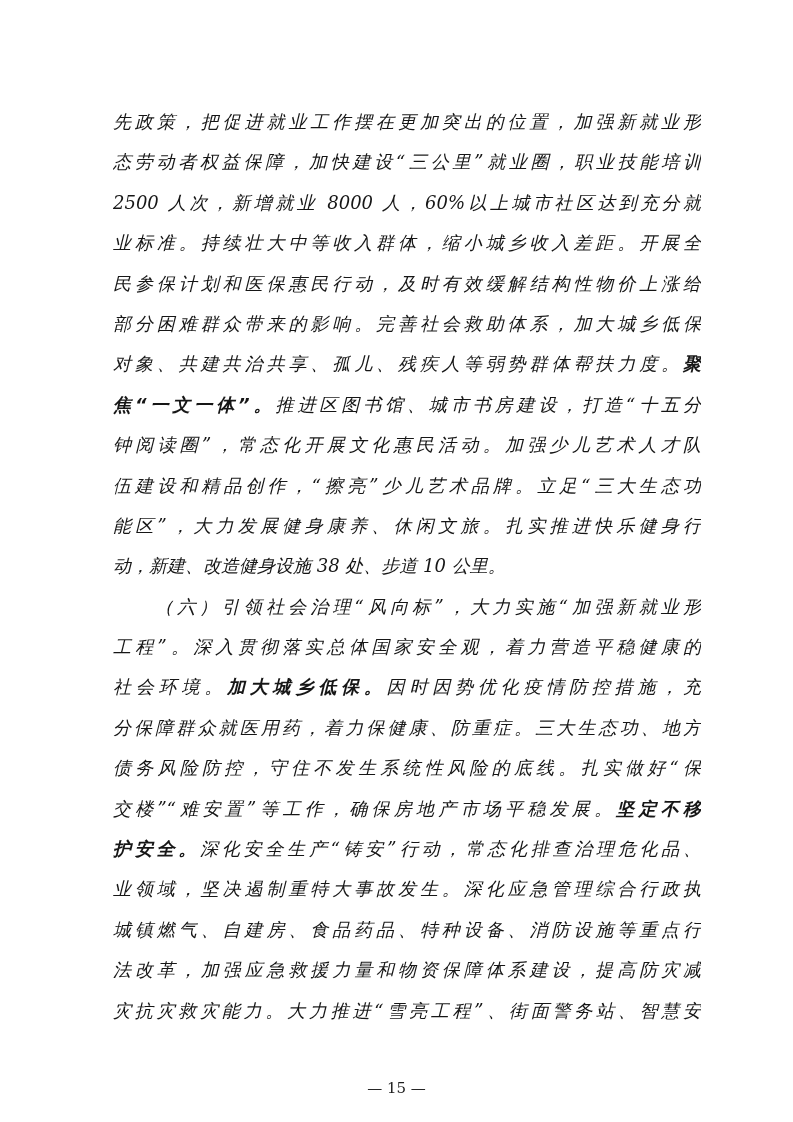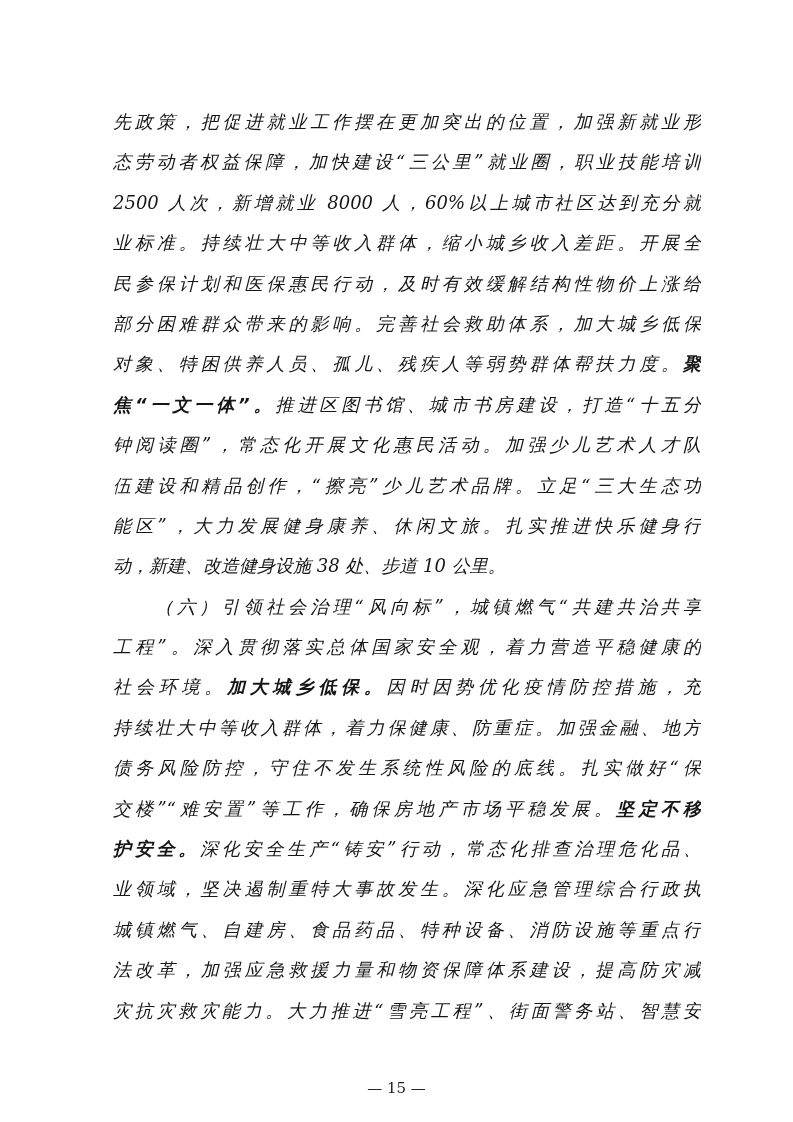--- a/index.html
+++ b/index.html
@@ -59,30 +59,30 @@
 <body>
 
 <div class="page">
   <div class="text-block">
       <div class="line"><span>先政策，把促进就业工作摆在更加突出的位置，加强新就业形</span></div>
       <div class="line"><span>态劳动者权益保障，加快建设“三公里”就业圈，职业技能培训</span></div>
       <div class="line"><span>2500 人次，新增就业 8000 人，60%以上城市社区达到充分就</span></div>
       <div class="line"><span>业标准。持续壮大中等收入群体，缩小城乡收入差距。开展全</span></div>
       <div class="line"><span>民参保计划和医保惠民行动，及时有效缓解结构性物价上涨给</span></div>
       <div class="line"><span>部分困难群众带来的影响。完善社会救助体系，加大城乡低保</span></div>
-      <div class="line"><span>对象、特困供养人员、孤儿、残疾人等弱势群体帮扶力度。</span><span class="b">聚</span></div>
+      <div class="line"><span>对象、共建共治共享、孤儿、残疾人等弱势群体帮扶力度。</span><span class="b">聚</span></div>
       <div class="line"><span class="b">焦“一文一体”。</span><span>推进区图书馆、城市书房建设，打造“十五分</span></div>
       <div class="line"><span>钟阅读圈”，常态化开展文化惠民活动。加强少儿艺术人才队</span></div>
       <div class="line"><span>伍建设和精品创作，“擦亮”少儿艺术品牌。立足“三大生态功</span></div>
       <div class="line"><span>能区”，大力发展健身康养、休闲文旅。扎实推进快乐健身行</span></div>
       <div class="line noj"><span>动，新建、改造健身设施 38 处、步道 10 公里。</span></div>
-      <div class="line ind"><span>（六）引领社会治理“风向标”，城镇燃气“共建共治共享</span></div>
+      <div class="line ind"><span>（六）引领社会治理“风向标”，大力实施“加强新就业形</span></div>
       <div class="line"><span>工程”。深入贯彻落实总体国家安全观，着力营造平稳健康的</span></div>
       <div class="line"><span>社会环境。</span><span class="b">加大城乡低保。</span><span>因时因势优化疫情防控措施，充</span></div>
-      <div class="line"><span>持续壮大中等收入群体，着力保健康、防重症。加强金融、地方</span></div>
+      <div class="line"><span>分保障群众就医用药，着力保健康、防重症。三大生态功、地方</span></div>
       <div class="line"><span>债务风险防控，守住不发生系统性风险的底线。扎实做好“保</span></div>
       <div class="line"><span>交楼”“难安置”等工作，确保房地产市场平稳发展。</span><span class="b">坚定不移</span></div>
       <div class="line"><span class="b">护安全。</span><span>深化安全生产“铸安”行动，常态化排查治理危化品、</span></div>
       <div class="line"><span>业领域，坚决遏制重特大事故发生。深化应急管理综合行政执</span></div>
       <div class="line"><span>城镇燃气、自建房、食品药品、特种设备、消防设施等重点行</span></div>
       <div class="line"><span>法改革，加强应急救援力量和物资保障体系建设，提高防灾减</span></div>
       <div class="line"><span>灾抗灾救灾能力。大力推进“雪亮工程”、街面警务站、智慧安</span></div>
     </div>
   <div class="footer">— 15 —</div>
 </div>

